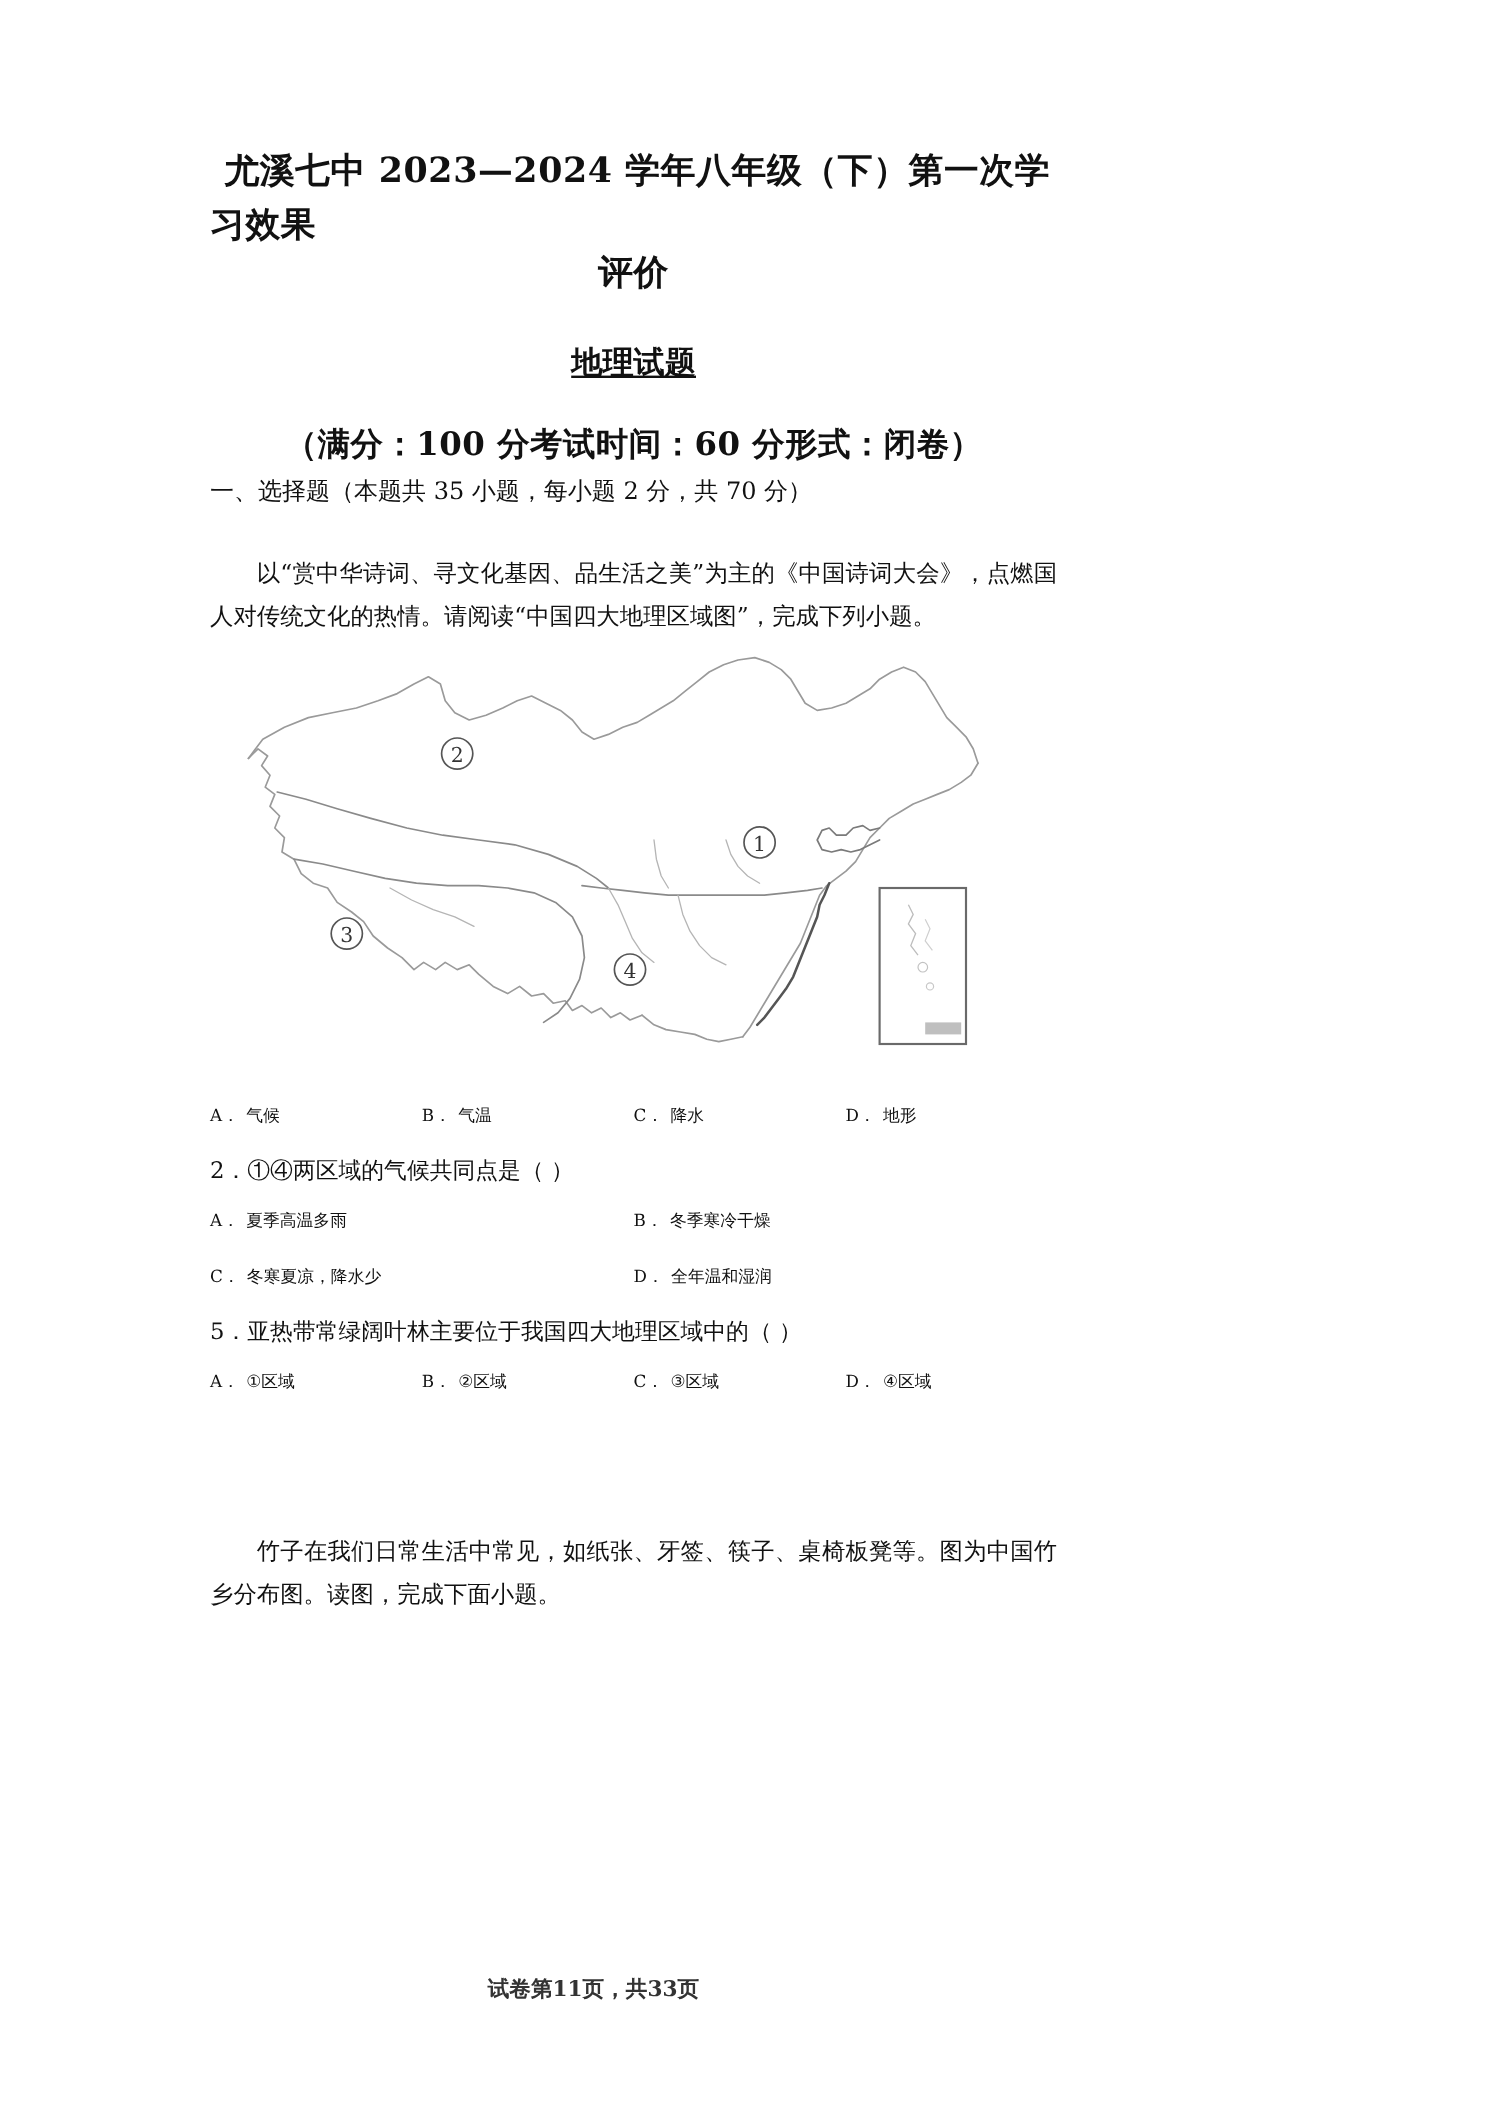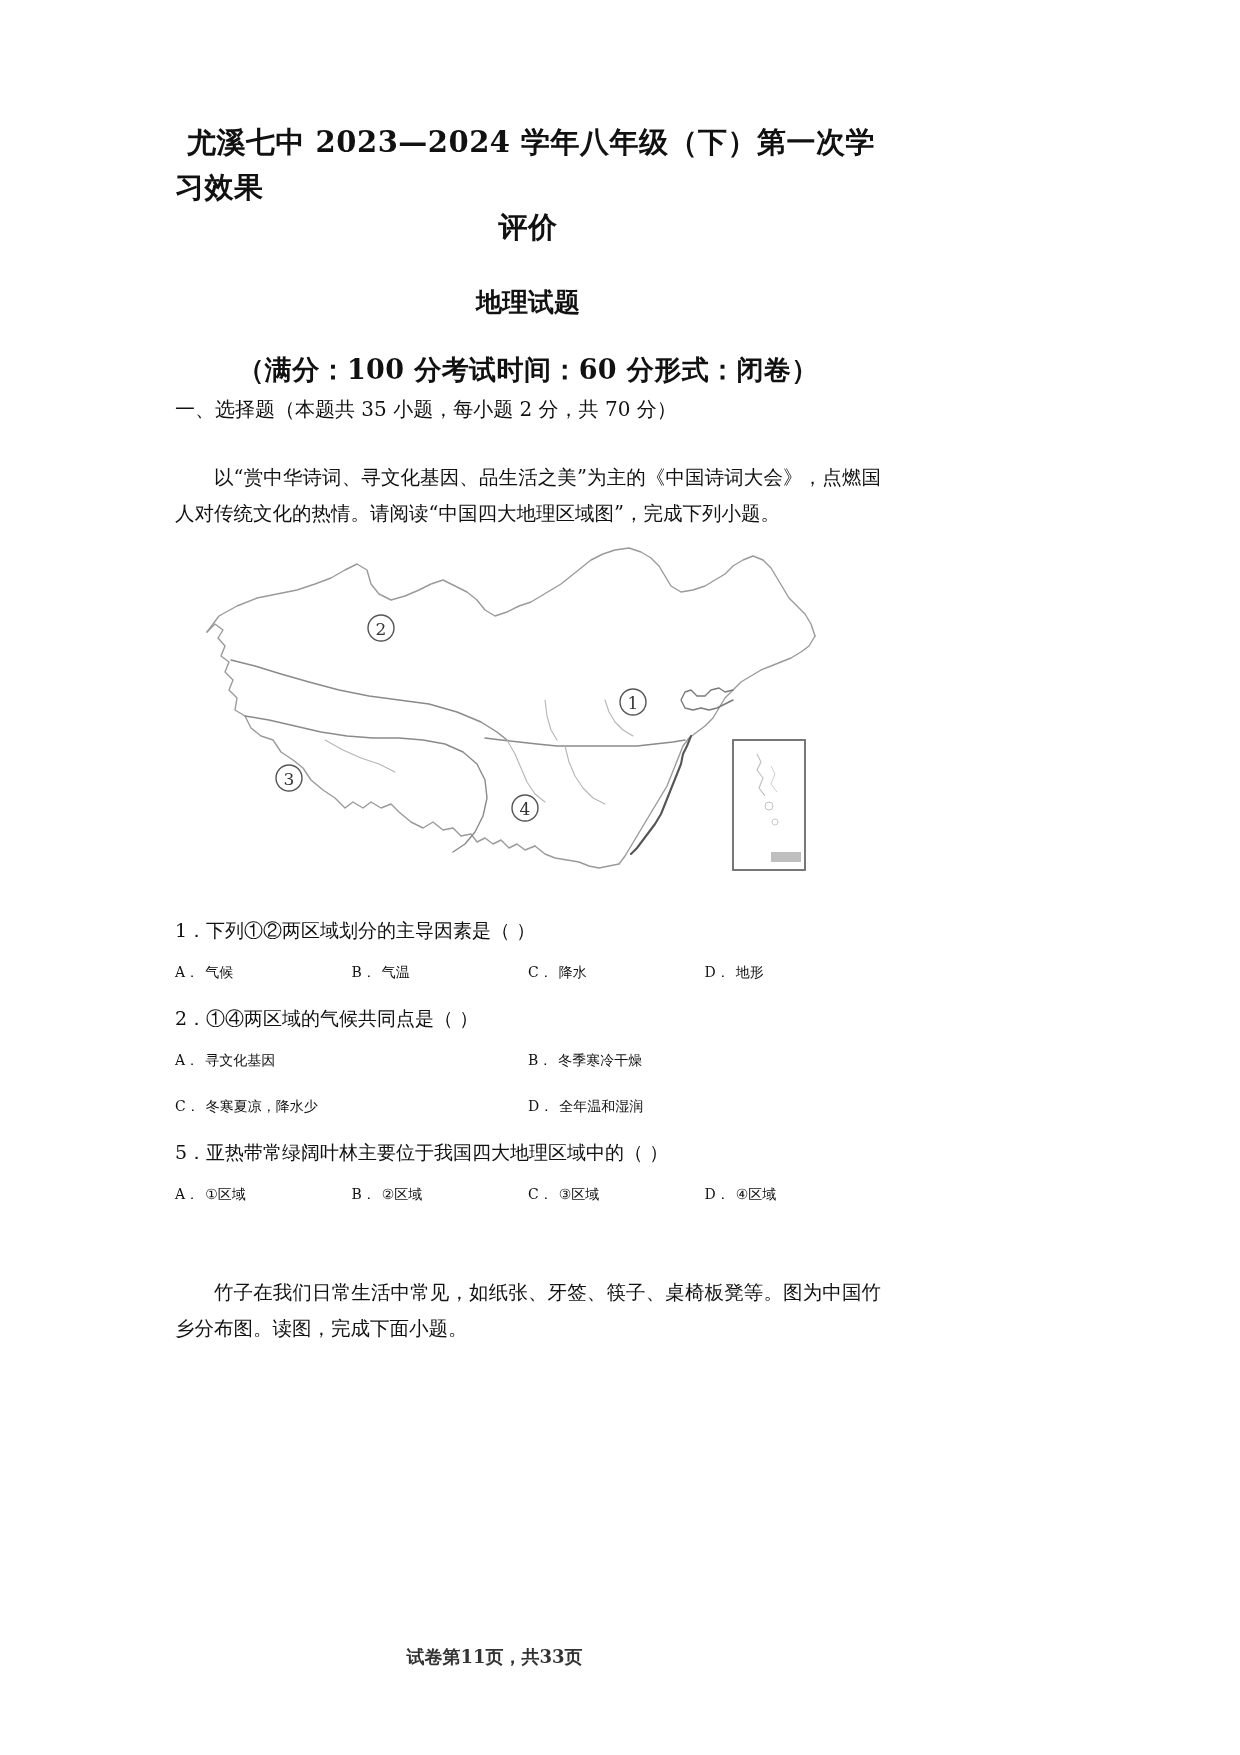--- a/index.html
+++ b/index.html
@@ -39,20 +39,21 @@
   }
   .title-line2{
     position:absolute; left:0; top:205px; width:706px;
     text-align:center;
   }
   .subject-title{
     position:absolute; left:0; top:285px; width:706px;
     text-align:center;
     font-weight:bold;
     font-size:26px;
+    text-decoration:underline;
   }
   .score-line{
     position:absolute; left:0; top:352px; width:706px;
     text-align:center;
     font-weight:bold;
     font-size:27px;
     letter-spacing:0.4px;
   }
   .section-head{
     position:absolute; left:0; top:396px; width:706px;
@@ -211,42 +212,41 @@
           <circle cx="584" cy="266" r="4" fill="none" stroke="#c2c2c2" stroke-width="1"></circle>
           <circle cx="590" cy="282" r="3" fill="none" stroke="#c8c8c8" stroke-width="1"></circle>
           <rect x="586" y="312" width="30" height="10" fill="#bfbfbf"></rect>
         </g>
       </svg>
     </div>
 
     <div class="questions">
 
       <div>
-        <p class="q-stem">1．下列①②两区域划分的主导因素是（  ）</p>
         <div class="q-opts cols4">
           <div class="opt">
             <span class="lbl">A．</span><span>气候</span>
           </div>
           <div class="opt">
             <span class="lbl">B．</span><span>气温</span>
           </div>
           <div class="opt">
             <span class="lbl">C．</span><span>降水</span>
           </div>
           <div class="opt">
             <span class="lbl">D．</span><span>地形</span>
           </div>
         </div>
       </div>
 
       <div>
         <p class="q-stem">2．①④两区域的气候共同点是（  ）</p>
         <div class="q-opts cols2">
           <div class="opt">
-            <span class="lbl">A．</span><span>寻文化基因</span>
+            <span class="lbl">A．</span><span>夏季高温多雨</span>
           </div>
           <div class="opt">
             <span class="lbl">B．</span><span>冬季寒冷干燥</span>
           </div>
         </div>
         <div class="q-opts cols2">
           <div class="opt">
             <span class="lbl">C．</span><span>冬寒夏凉，降水少</span>
           </div>
           <div class="opt">

